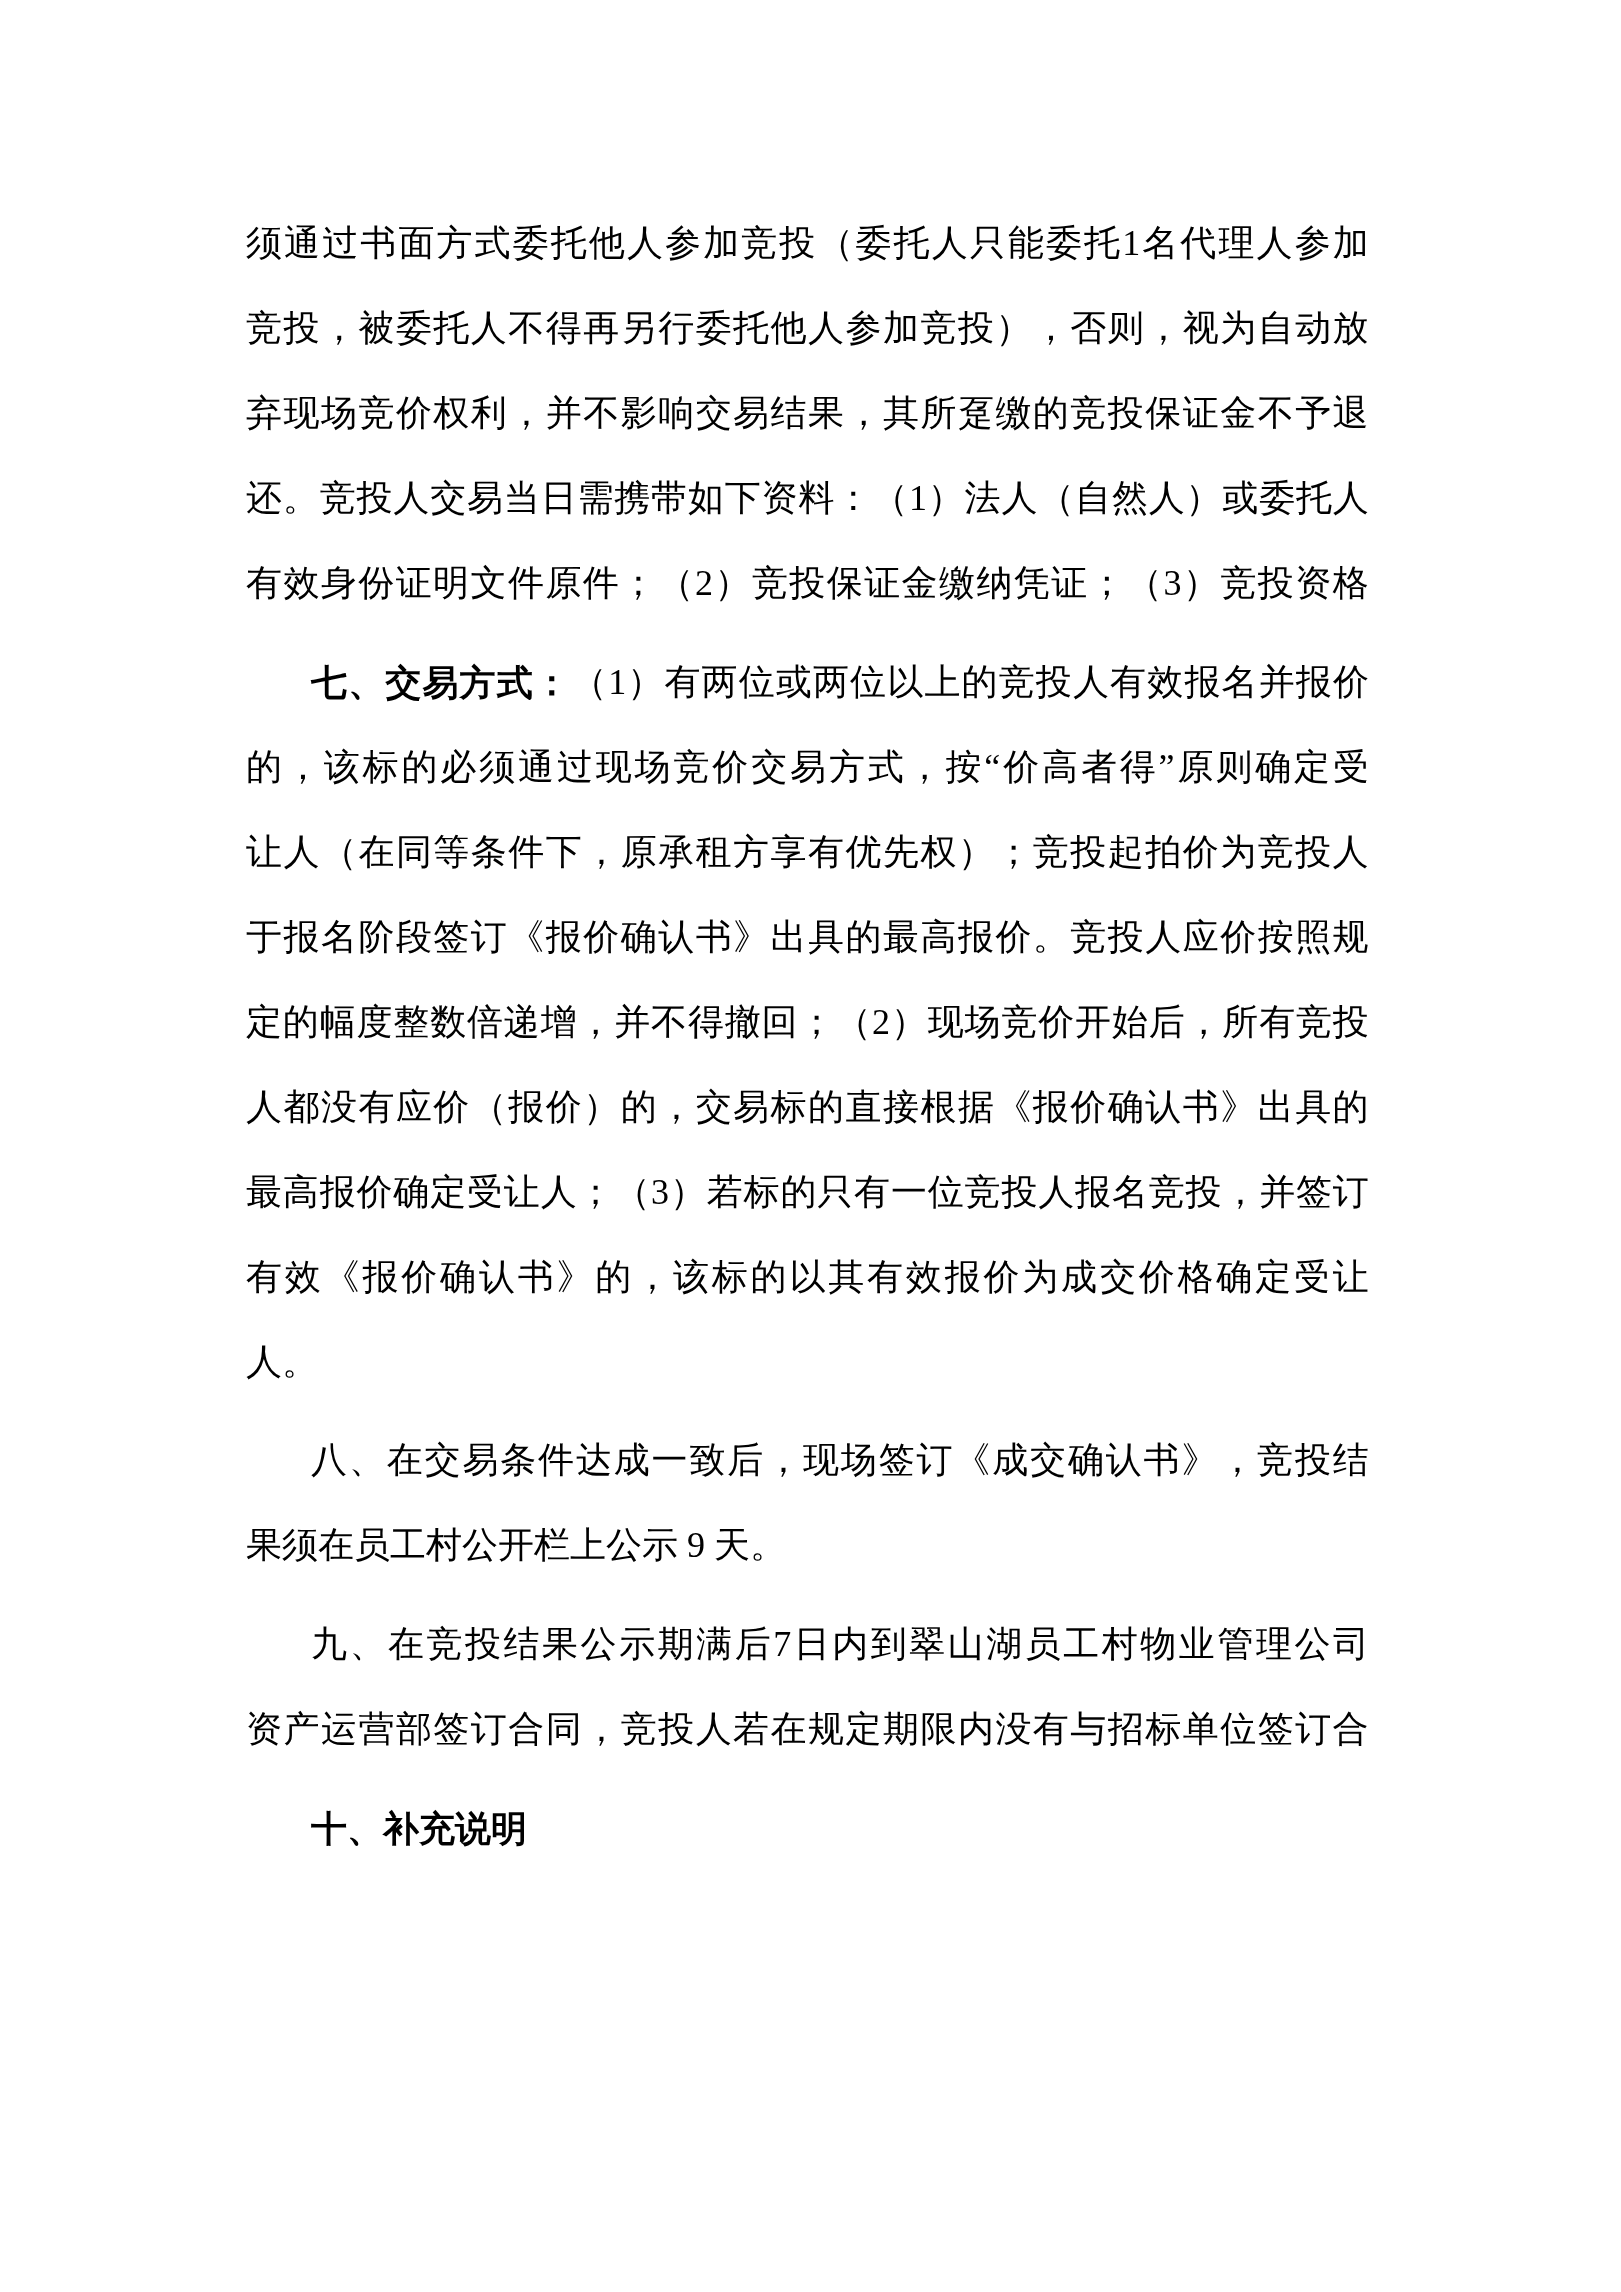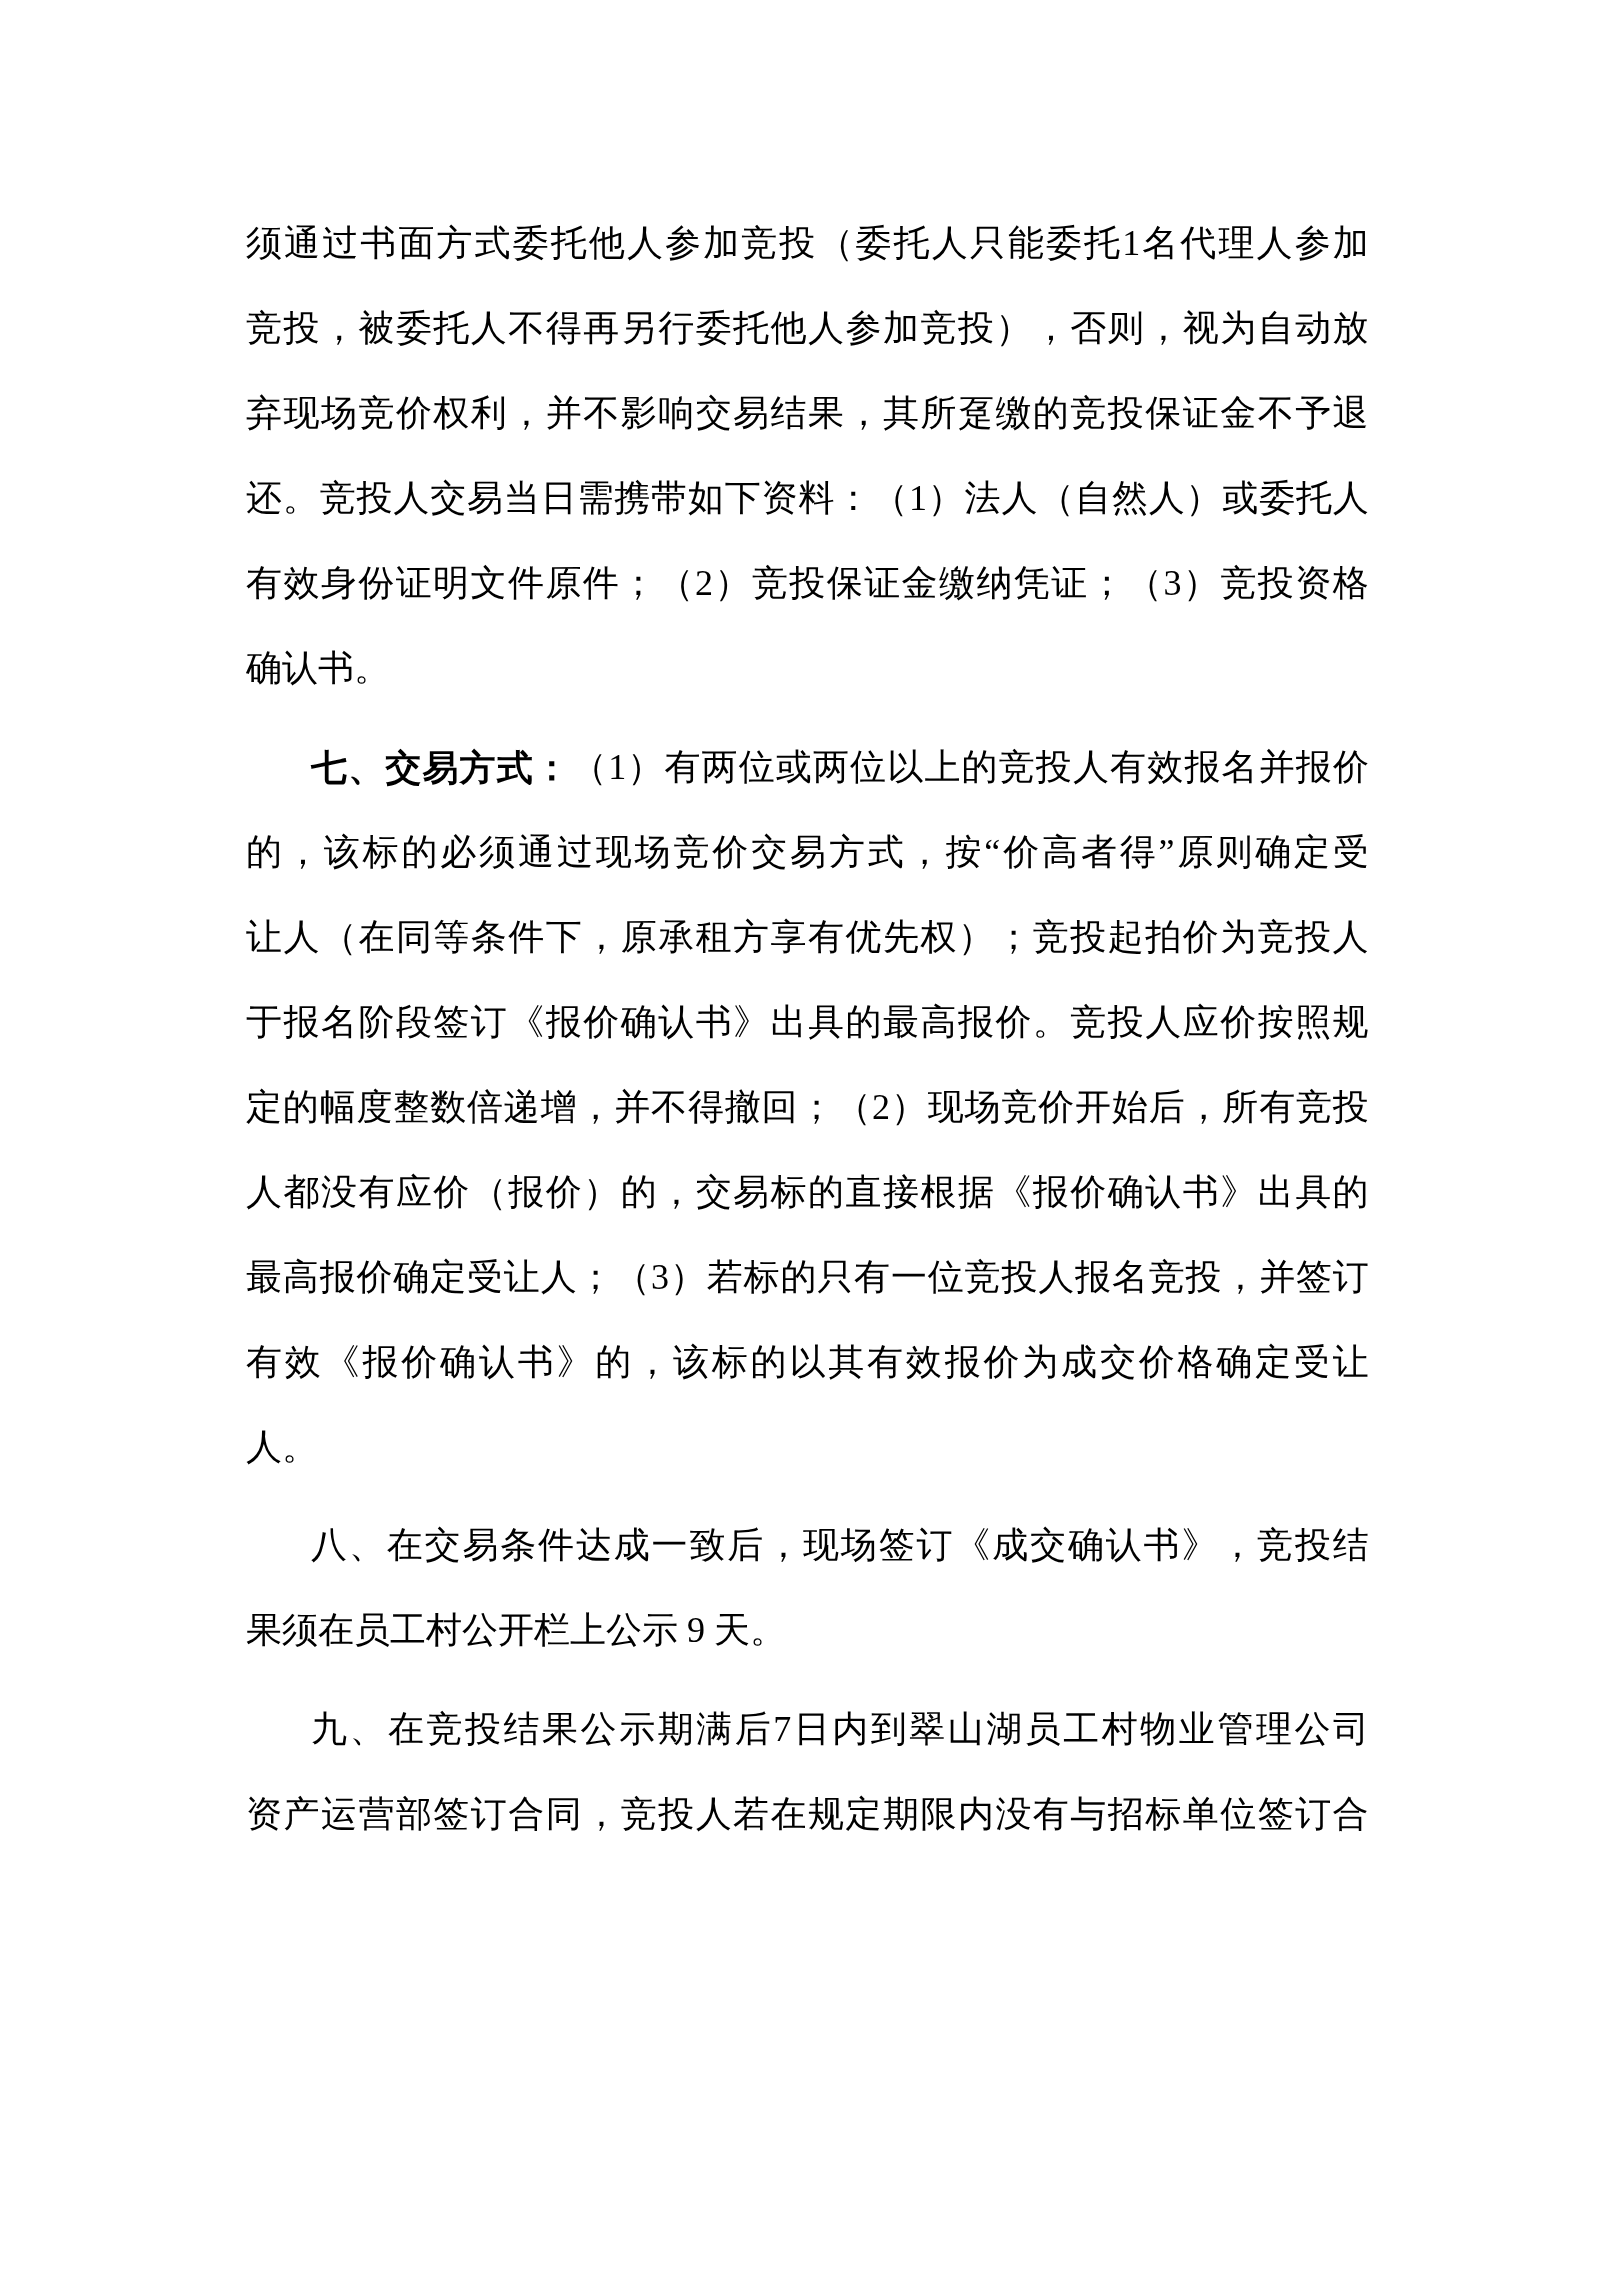--- a/index.html
+++ b/index.html
@@ -200,21 +200,20 @@
         <span>证</span>
         <span>；</span>
         <span>（</span>
         <span>3</span>
         <span>）</span>
         <span>竞</span>
         <span>投</span>
         <span>资</span>
         <span>格</span>
       </div>
-      <div class="line"><span>确认书。</span></div>
       <div class="line just ind para">
         <span class="hd">七</span>
         <span class="hd">、</span>
         <span class="hd">交</span>
         <span class="hd">易</span>
         <span class="hd">方</span>
         <span class="hd">式</span>
         <span class="hd">：</span>
         <span>（</span>
         <span>1</span>
@@ -551,15 +550,16 @@
         <span>有</span>
         <span>与</span>
         <span>招</span>
         <span>标</span>
         <span>单</span>
         <span>位</span>
         <span>签</span>
         <span>订</span>
         <span>合</span>
       </div>
+      <div class="line ind para"><span class="hd">十、补充说明</span></div>
     </div>
 </div>
 
 
 </body></html>

